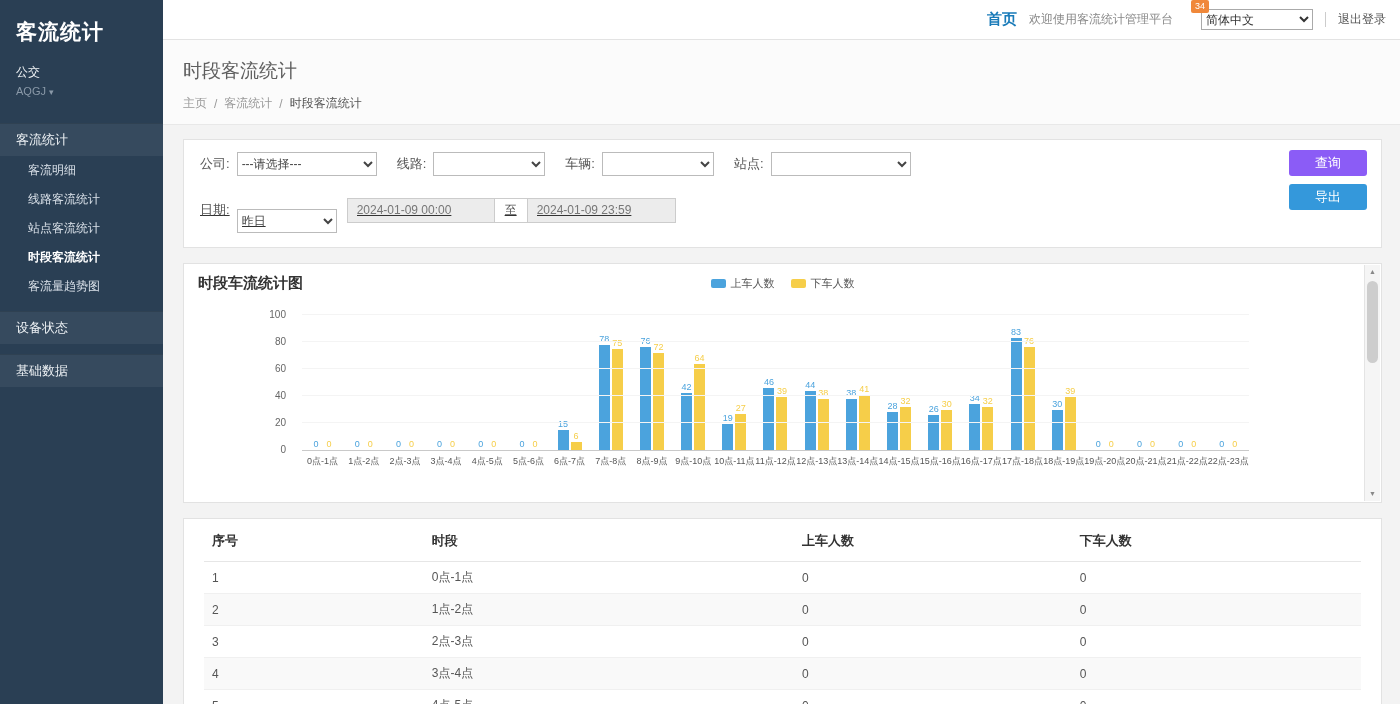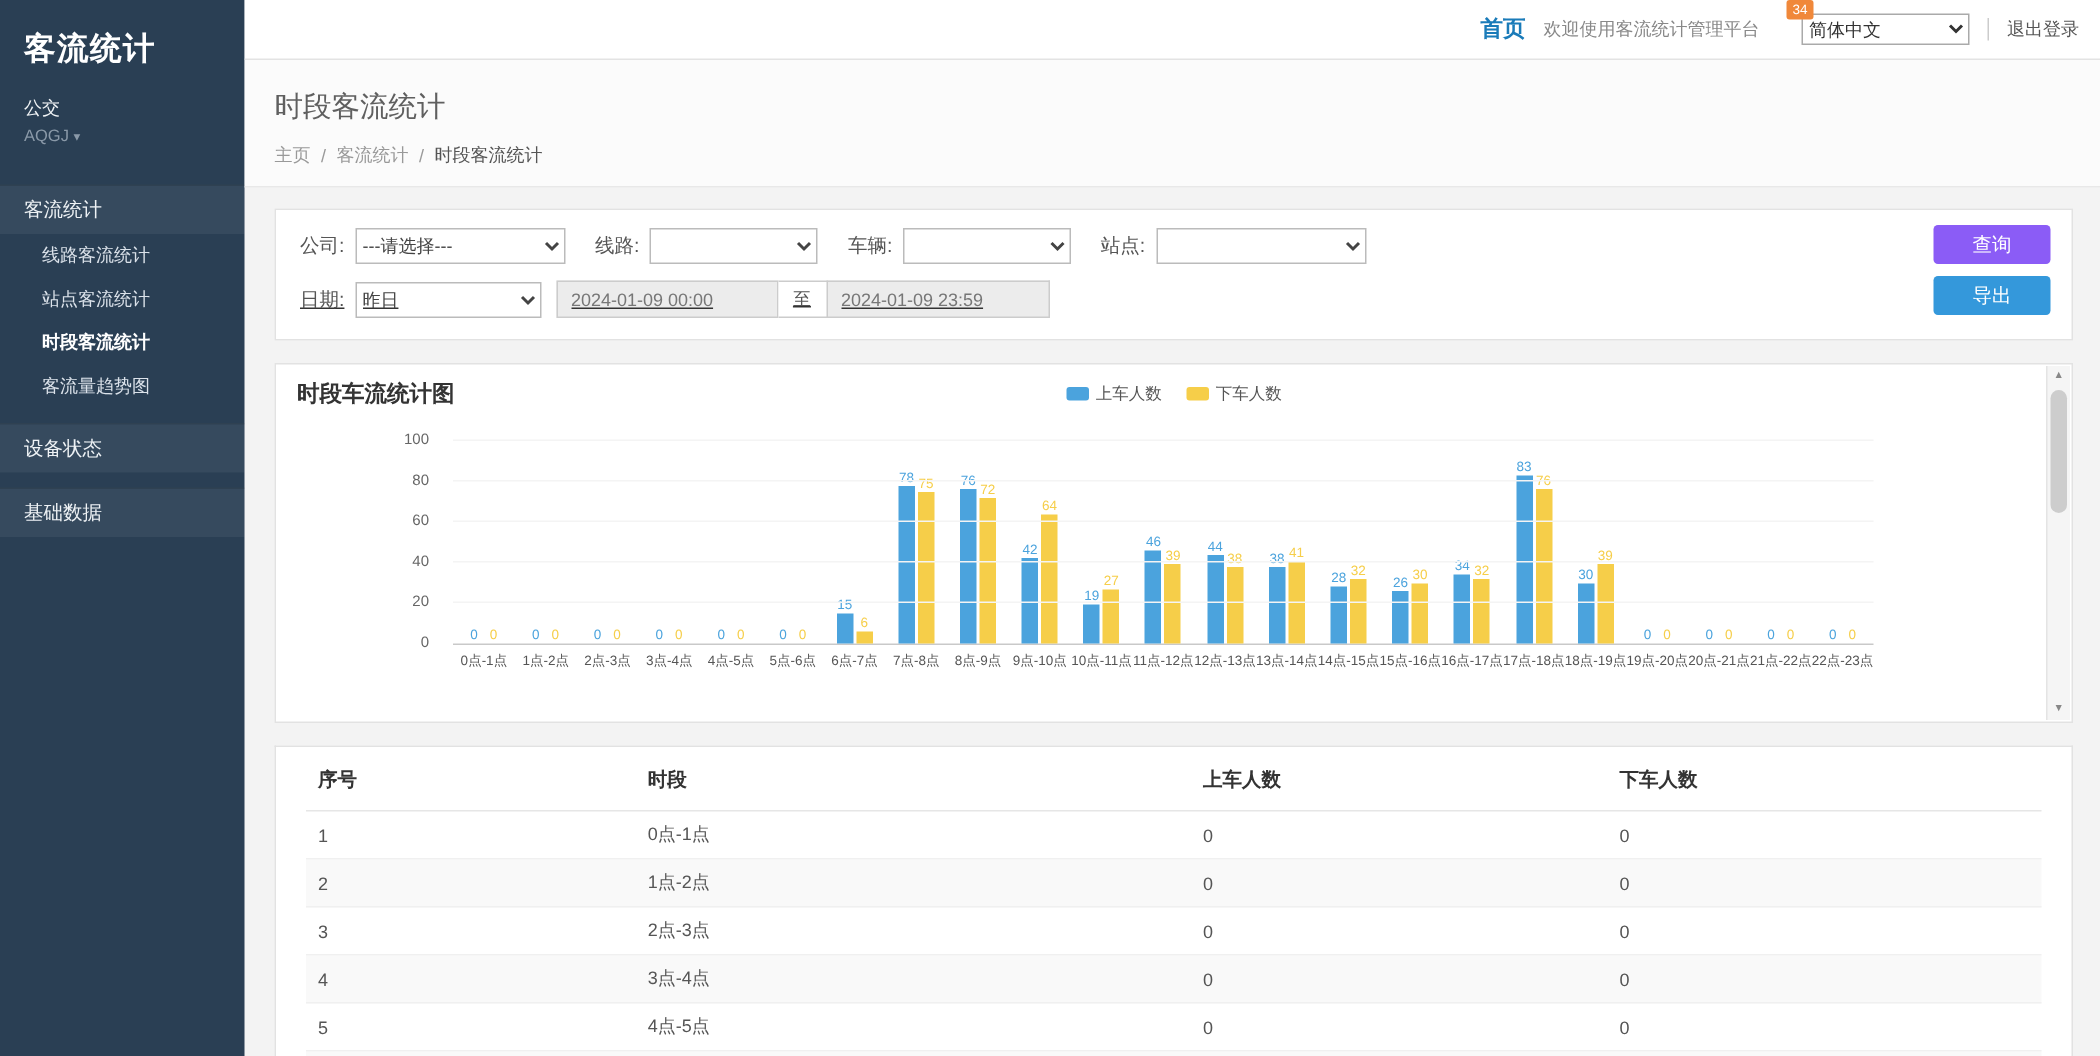--- a/index.html
+++ b/index.html
@@ -43,21 +43,21 @@
   .content { padding:14px 18px 0 20px; flex:1; overflow:hidden; }
   .card { background:#fff; border:1px solid #e2e2e2; }
 
   
   .filter-card { padding:12px 16px 14px; position:relative; }
   .filter-row { display:flex; align-items:center; }
   .filter-row.second { margin-top:11px;text-decoration:underline; }
   .filter-row label { font-size:13px; color:#555; margin-right:7px; }
   .filter-row label.gap { margin-left:20px; }
   .sel { height:24px; font-size:12px; color:#444; border:1px solid #bbb; background:#fff; }
-  .w148 { width:140px; } .w112 { width:112px; } .w100 { width:124px; }
+  .w148 { width:140px; } .w112 { width:112px; } .w100 { width:100px;margin-top:22px; }
   .date-input { height:25px; width:148px; border:1px solid #ccc; background:#ececec; color:#777;
                 font-size:12px; padding:0 9px; margin-left:10px; }
   .to-box { height:25px; display:inline-flex; align-items:center; padding:0 10px; font-size:12px; color:#555;
             border:1px solid #ccc; border-left:none; background:#fff; }
   .date-input.end { margin-left:0; border-left:none; }
   .btn { position:absolute; right:14px; width:78px; height:26px; border:none; border-radius:3px;
          color:#fff; font-size:13px; cursor:pointer; font-family:inherit; }
   .btn.query { top:10px; background:#29b765; }
   .btn.export { top:44px; background:#3498db; }
 
@@ -102,20 +102,21 @@
 <aside class="sidebar" style="background: rgb(42, 63, 84);">
   <div class="side-head">
     <div class="side-title">客流统计</div>
     <div class="side-org">公交</div>
     <div class="side-code">
       <span>AQGJ</span><span class="caret">▾</span>
     </div>
   </div>
   <nav class="menu">
       <div class="menu-section">客流统计</div>
+      <div class="menu-item">客流明细</div>
       <div class="menu-item">线路客流统计</div>
       <div class="menu-item">站点客流统计</div>
       <div class="menu-item active">时段客流统计</div>
       <div class="menu-item">客流量趋势图</div>
       <div class="menu-section spaced">设备状态</div>
       <div class="menu-section spaced">基础数据</div>
     </nav>
 </aside>
 
 <div class="main">

